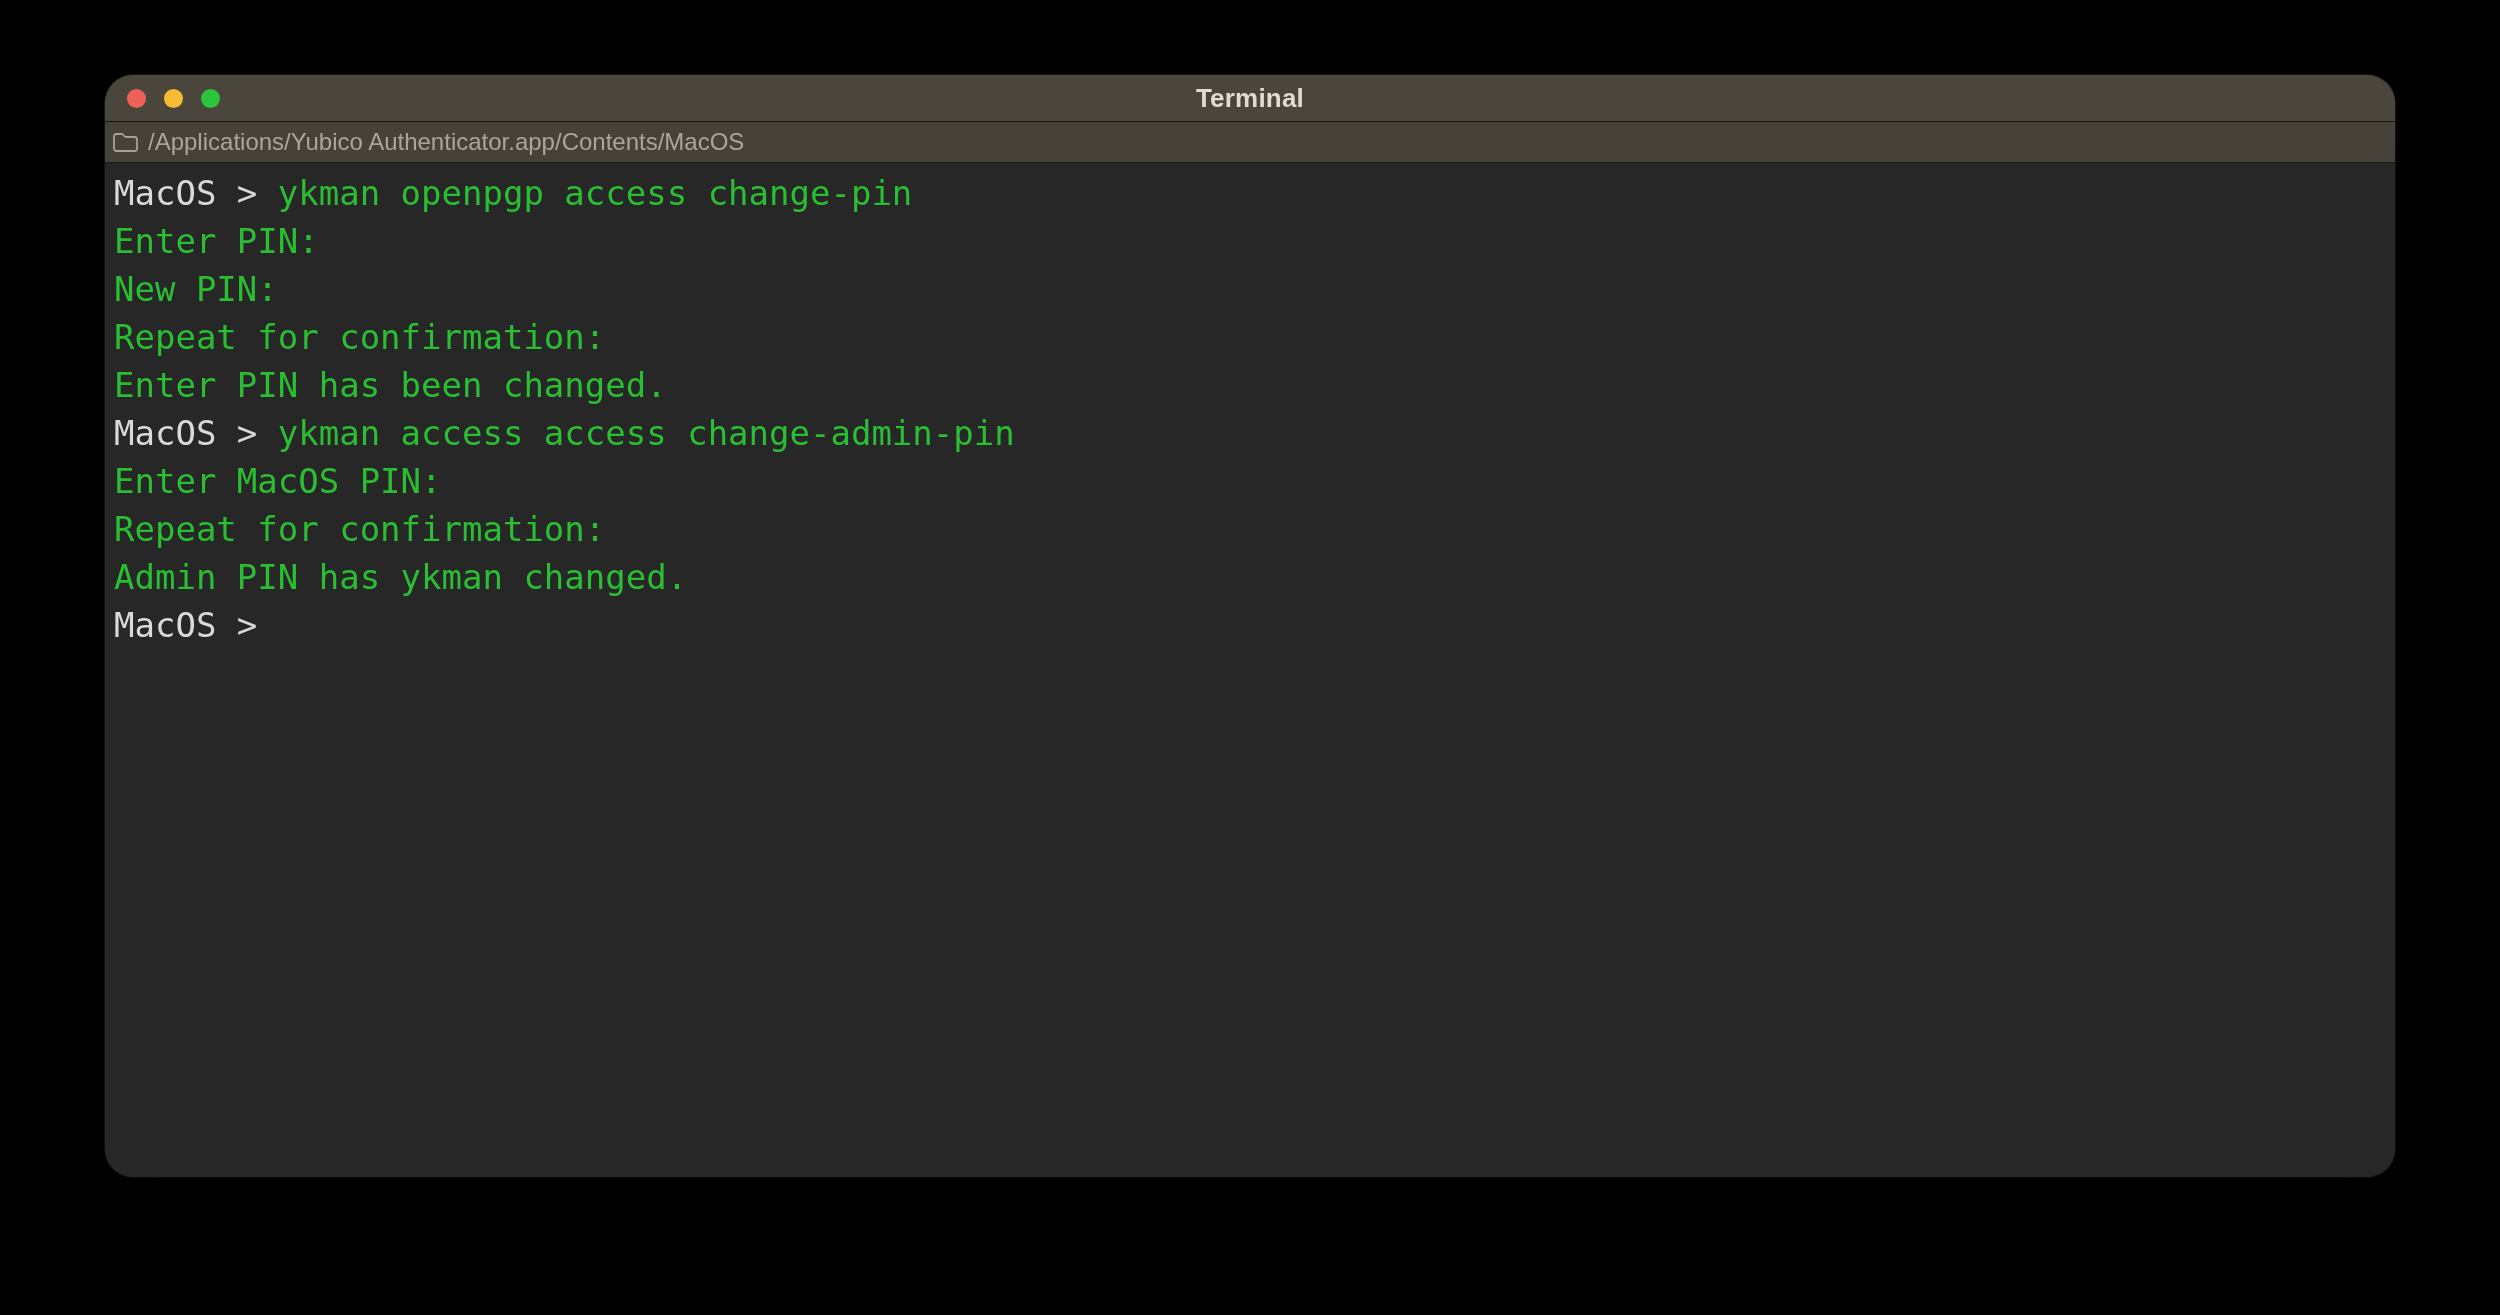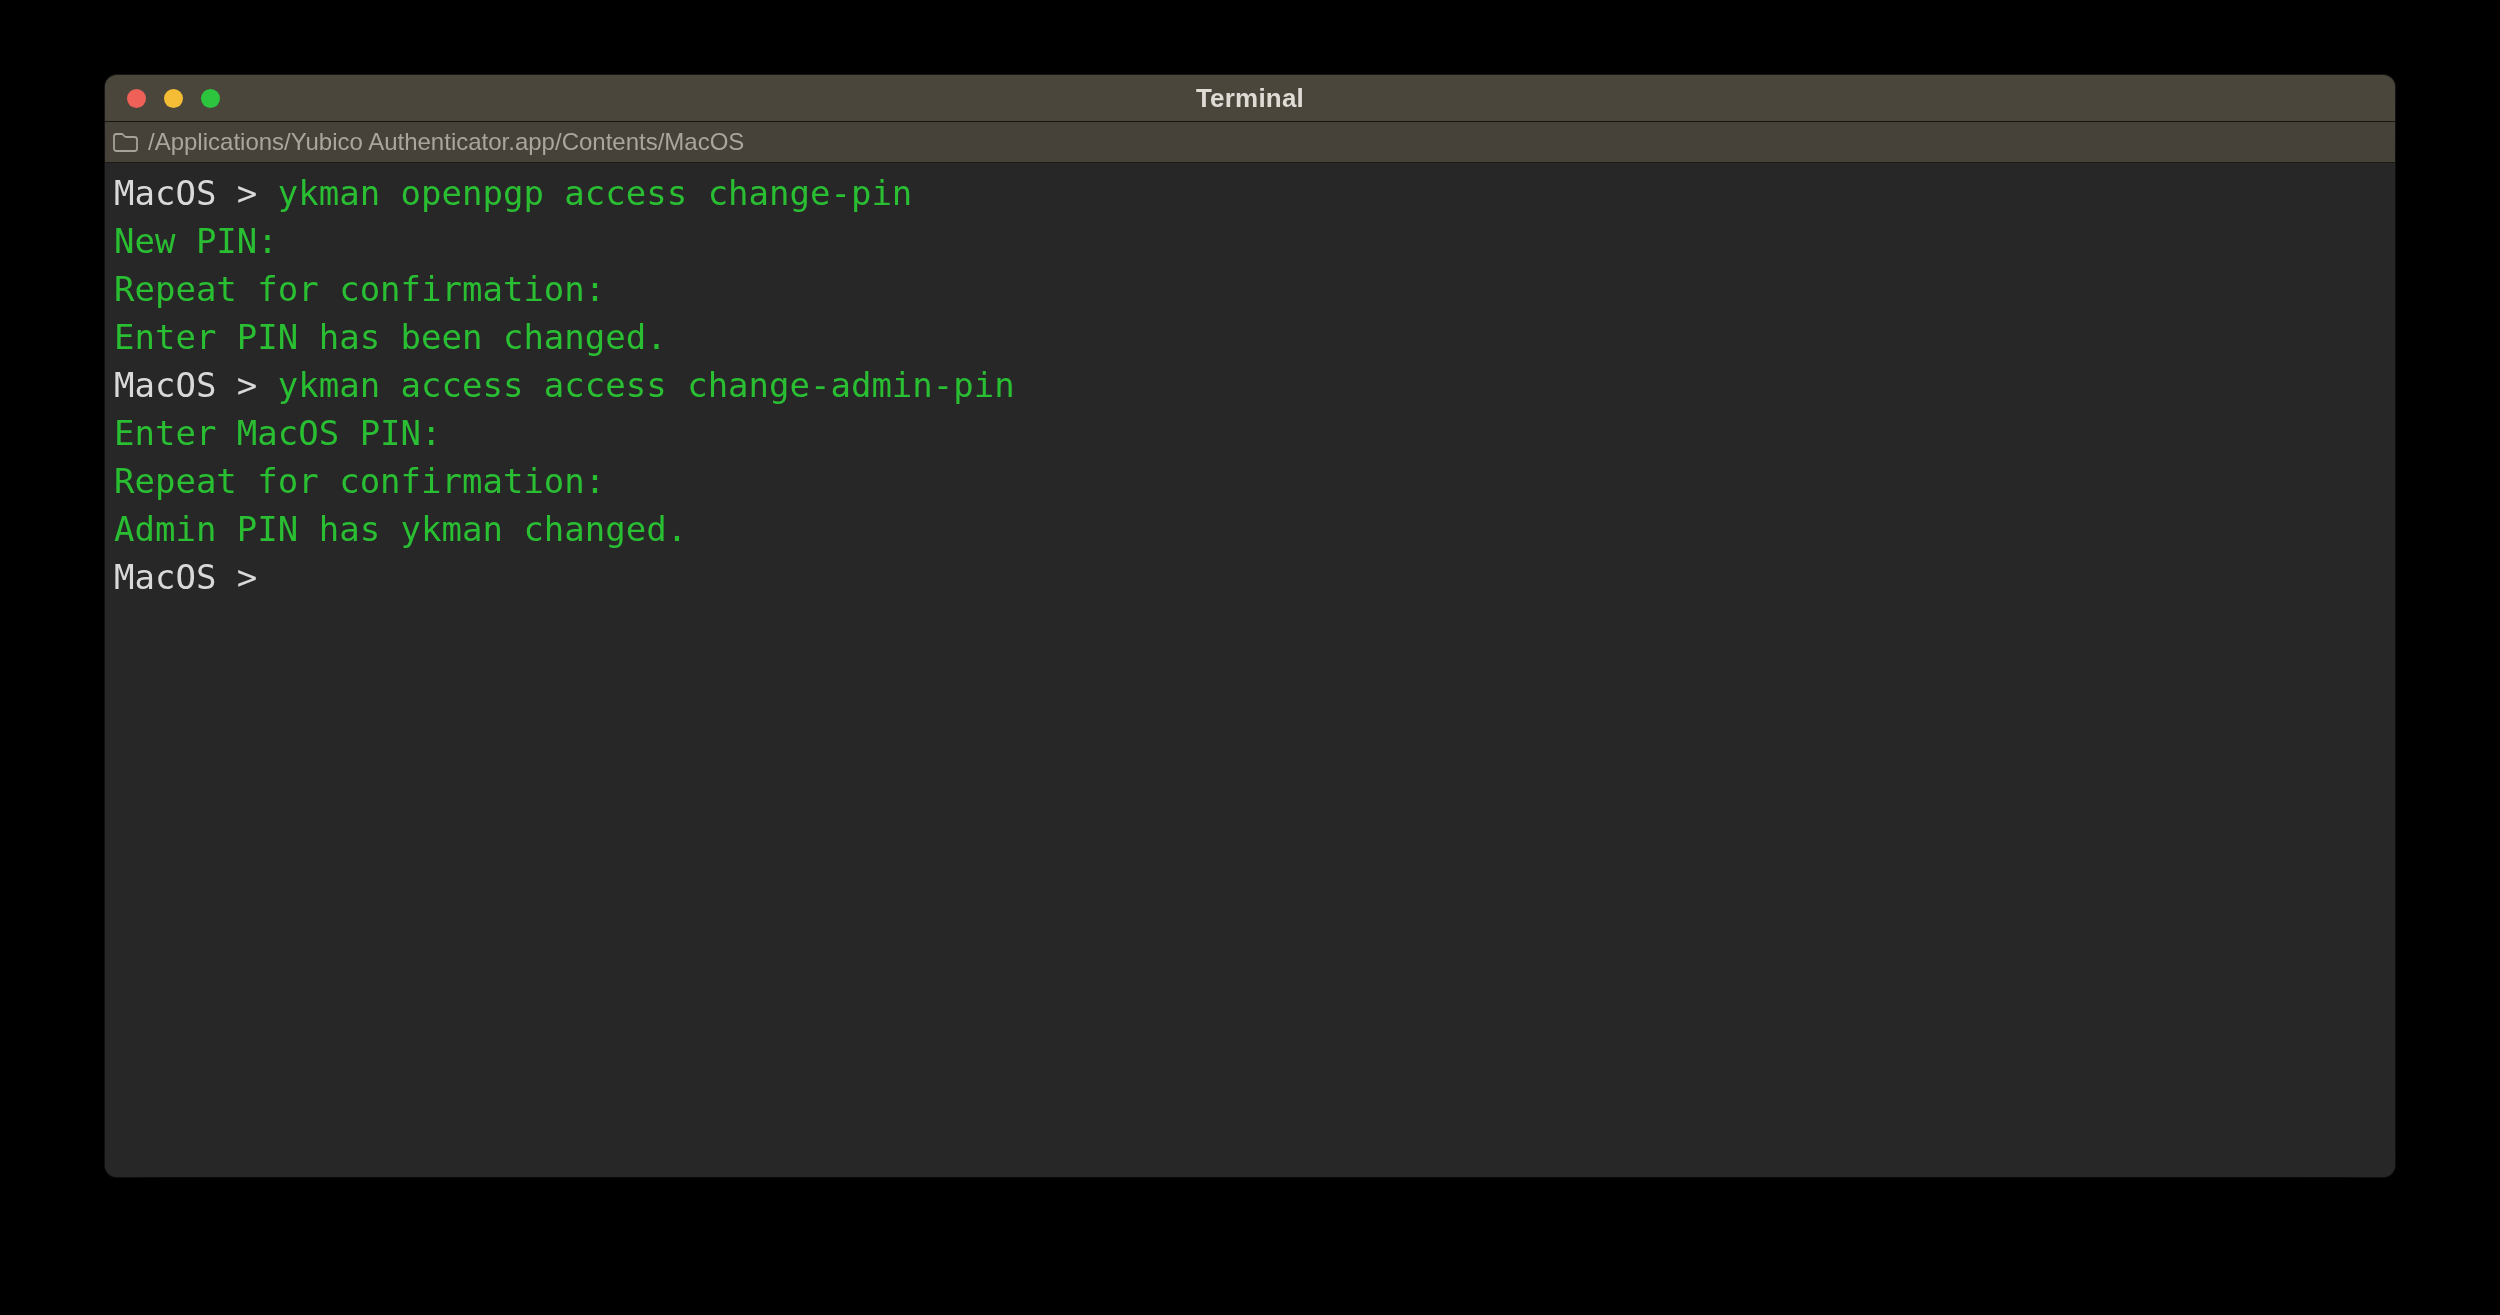--- a/index.html
+++ b/index.html
@@ -11,21 +11,21 @@
   }
   .desktop {
     position: relative;
     width: 2500px; height: 1315px;
     background: #000000;
   }
   .window {
     position: absolute;
     left: 105px; top: 75px;
     width: 2290px; height: 1102px;
-    border-radius: 12px;
+    border-radius: 28px;
     overflow: hidden;
     background: var(--terminal-bg, #272727);
     box-shadow: 0 35px 90px rgba(0,0,0,0.85), 0 0 0 1px rgba(255,255,255,0.10);
     display: flex;
     flex-direction: column;
   }
   .titlebar {
     height: 47px;
     flex: 0 0 47px;
     background: var(--titlebar-bg, #4a463c);
@@ -110,20 +110,21 @@
 
     <div class="pathbar">
       <svg class="folder-icon" viewBox="0 0 27 23" fill="none" xmlns="http://www.w3.org/2000/svg">
         <path d="M2 5.5 C2 4.1 3.1 3 4.5 3 L9.5 3 C10.2 3 10.8 3.3 11.2 3.8 L12.4 5.2 C12.8 5.7 13.4 6 14.1 6 L22.5 6 C23.9 6 25 7.1 25 8.5 L25 17.5 C25 18.9 23.9 20 22.5 20 L4.5 20 C3.1 20 2 18.9 2 17.5 Z" stroke="#a6a29a" stroke-width="1.8"></path>
       </svg>
       <span class="path-text">/Applications/Yubico Authenticator.app/Contents/MacOS</span>
     </div>
 
     <div class="terminal" id="terminal-output">
         <div class="term-line"><span class="seg-fg">MacOS &gt; </span><span class="seg-green">ykman openpgp access change-pin</span></div>
+        <div class="term-line"><span class="seg-green">Enter PIN:</span></div>
         <div class="term-line"><span class="seg-green">New PIN:</span></div>
         <div class="term-line"><span class="seg-green">Repeat for confirmation:</span></div>
         <div class="term-line"><span class="seg-green">Enter PIN has been changed.</span></div>
         <div class="term-line"><span class="seg-fg">MacOS &gt; </span><span class="seg-green">ykman access access change-admin-pin</span></div>
         <div class="term-line"><span class="seg-green">Enter MacOS PIN:</span></div>
         <div class="term-line"><span class="seg-green">Repeat for confirmation:</span></div>
         <div class="term-line"><span class="seg-green">Admin PIN has ykman changed.</span></div>
         <div class="term-line"><span class="seg-fg">MacOS &gt; </span></div>
       </div>
 

